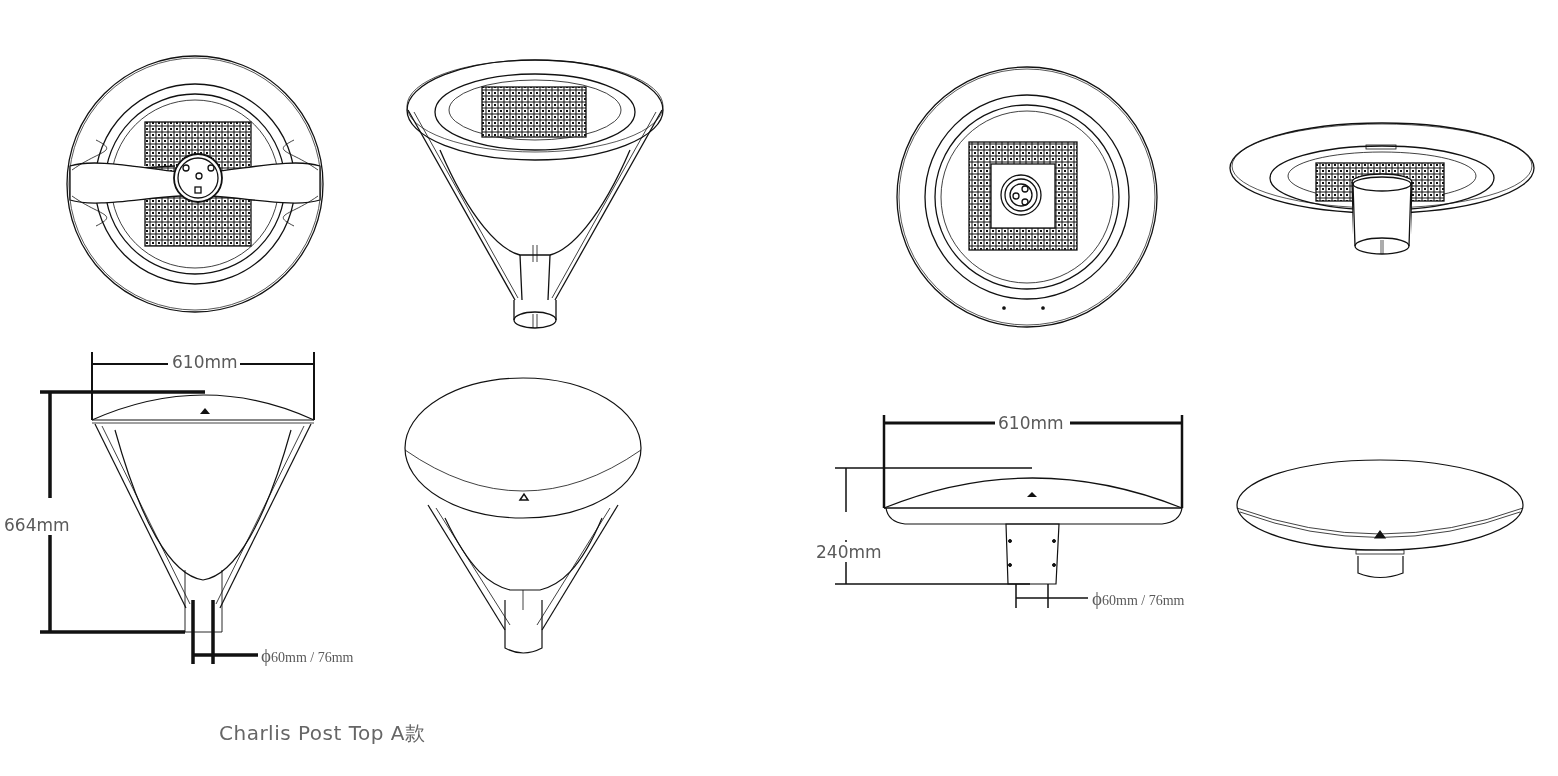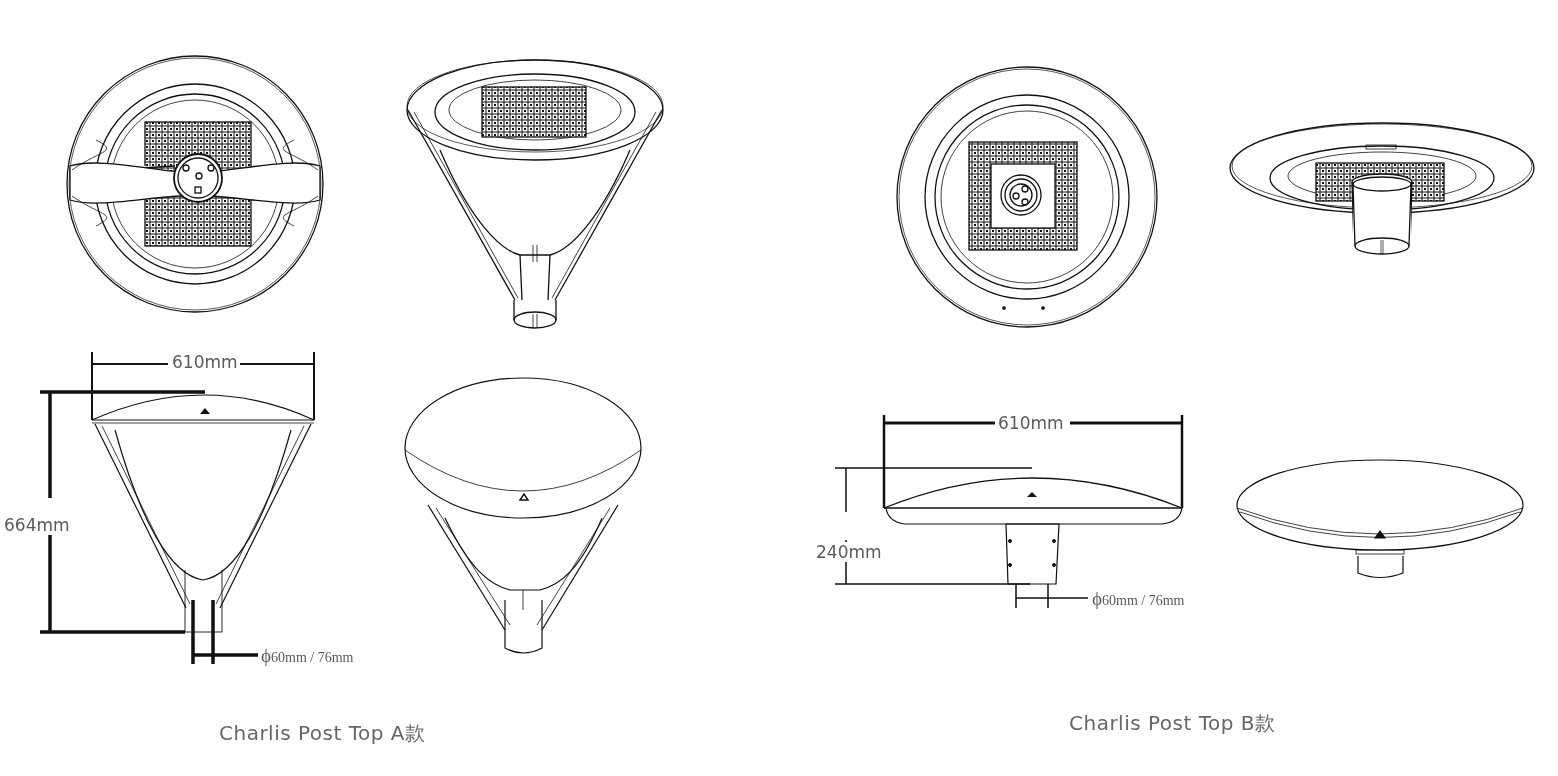--- a/index.html
+++ b/index.html
@@ -181,14 +181,13 @@
       <path d="M1375 538 L 1380 531 L 1385 538 Z" fill="#111"></path>
       <rect x="1356" y="550" width="48" height="4" stroke-width="0.8"></rect>
       <path d="M1358 556 L 1358 573 Q 1380 582 1403 573 L 1403 556"></path>
     </g>
   </svg>
 
   <span class="dim-label" style="left:216px; top:413px;">610mm</span>
   <span class="dim-label" style="left:34px; top:542px;">240mm</span>
   <span class="dim-label small" style="left:310px; top:589px;"><span class="phi">ϕ</span><span>60mm / 76mm</span></span>
 
-  <div class="caption" style="left:289px; top:710px;">Charlis Post Top B款</div>
 </div>
 
 </body></html>

